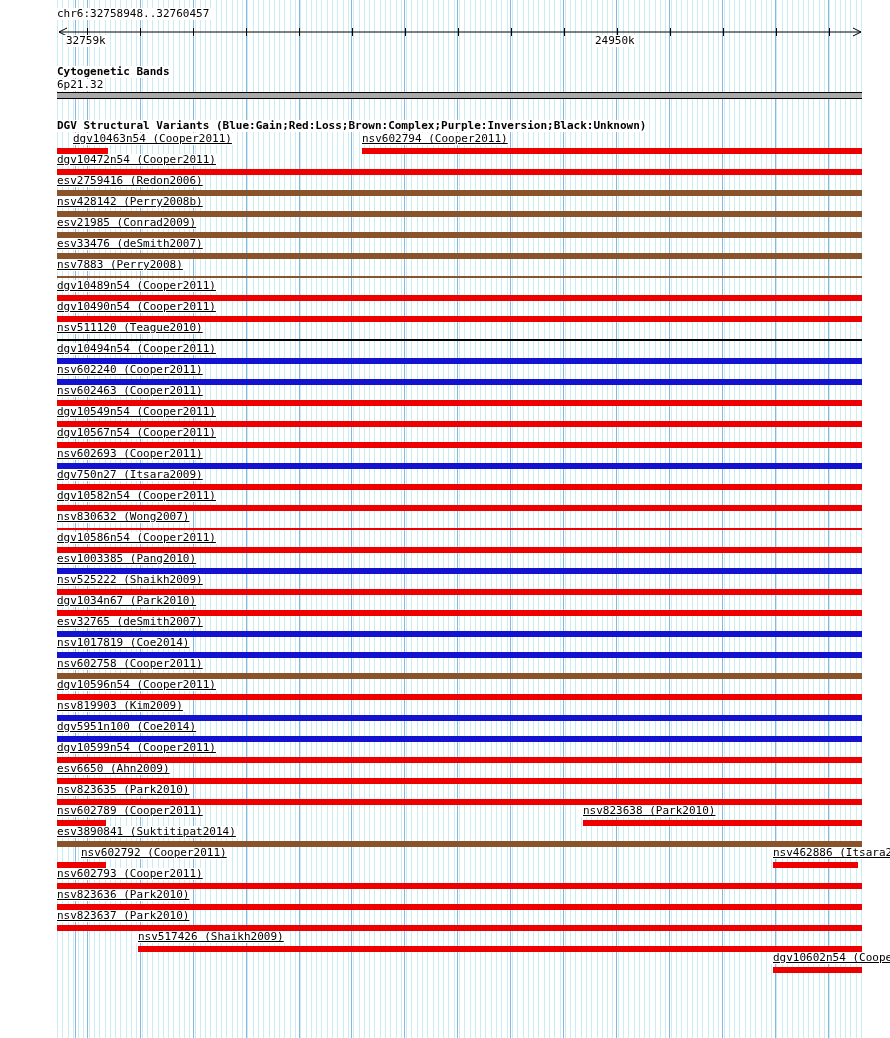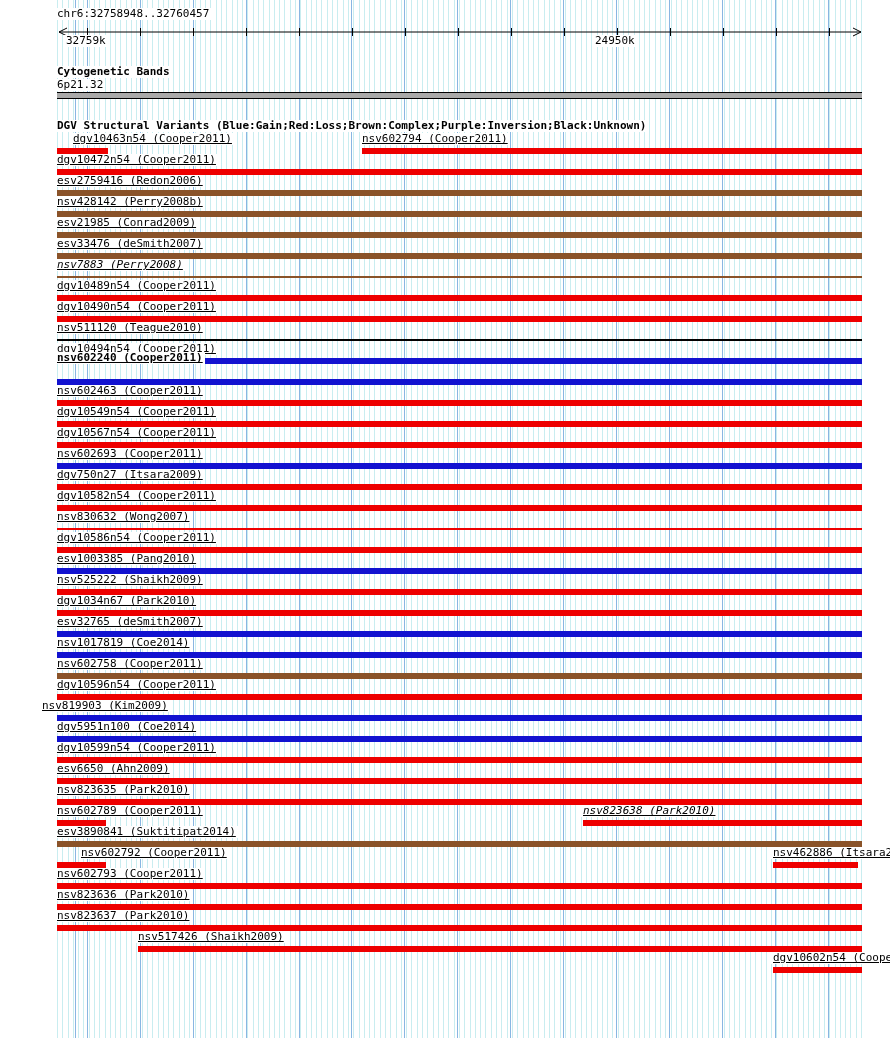--- a/index.html
+++ b/index.html
@@ -74,31 +74,31 @@
       <a class="lbl vlabel" style="left: 55px; top: 154px;">dgv10472n54 (Cooper2011)</a>
       <div class="bar" style="left: 57px; top: 169px; width: 805px; height: 6px; background: rgb(238, 0, 0);"></div>
       <a class="lbl vlabel" style="left: 55px; top: 175px;">esv2759416 (Redon2006)</a>
       <div class="bar" style="left: 57px; top: 190px; width: 805px; height: 6px; background: rgb(138, 83, 41);"></div>
       <a class="lbl vlabel" style="left: 55px; top: 196px;">nsv428142 (Perry2008b)</a>
       <div class="bar" style="left: 57px; top: 211px; width: 805px; height: 6px; background: rgb(138, 83, 41);"></div>
       <a class="lbl vlabel" style="left: 55px; top: 217px;">esv21985 (Conrad2009)</a>
       <div class="bar" style="left: 57px; top: 232px; width: 805px; height: 6px; background: rgb(138, 83, 41);"></div>
       <a class="lbl vlabel" style="left: 55px; top: 238px;">esv33476 (deSmith2007)</a>
       <div class="bar" style="left: 57px; top: 253px; width: 805px; height: 6px; background: rgb(138, 83, 41);"></div>
-      <a class="lbl vlabel" style="left: 55px; top: 259px; font-style: italic;">nsv7883 (Perry2008)</a>
+      <a class="lbl vlabel" style="left: 55px; top: 259px;">nsv7883 (Perry2008)</a>
       <div class="bar" style="left: 57px; top: 276px; width: 805px; height: 2px; background: rgb(138, 83, 41);"></div>
       <a class="lbl vlabel" style="left: 55px; top: 280px;">dgv10489n54 (Cooper2011)</a>
       <div class="bar" style="left: 57px; top: 295px; width: 805px; height: 6px; background: rgb(238, 0, 0);"></div>
       <a class="lbl vlabel" style="left: 55px; top: 301px;">dgv10490n54 (Cooper2011)</a>
       <div class="bar" style="left: 57px; top: 316px; width: 805px; height: 6px; background: rgb(238, 0, 0);"></div>
       <a class="lbl vlabel" style="left: 55px; top: 322px;">nsv511120 (Teague2010)</a>
       <div class="bar" style="left: 57px; top: 339px; width: 805px; height: 2px; background: rgb(0, 0, 0);"></div>
       <a class="lbl vlabel" style="left: 55px; top: 343px;">dgv10494n54 (Cooper2011)</a>
       <div class="bar" style="left: 57px; top: 358px; width: 805px; height: 6px; background: rgb(18, 18, 208);"></div>
-      <a class="lbl vlabel" style="left: 55px; top: 352px; font-weight: bold;">nsv602240 (Cooper2011)</a>
+      <a class="lbl vlabel" style="left: 55px; top: 364px;">nsv602240 (Cooper2011)</a>
       <div class="bar" style="left: 57px; top: 379px; width: 805px; height: 6px; background: rgb(18, 18, 208);"></div>
       <a class="lbl vlabel" style="left: 55px; top: 385px;">nsv602463 (Cooper2011)</a>
       <div class="bar" style="left: 57px; top: 400px; width: 805px; height: 6px; background: rgb(238, 0, 0);"></div>
       <a class="lbl vlabel" style="left: 55px; top: 406px;">dgv10549n54 (Cooper2011)</a>
       <div class="bar" style="left: 57px; top: 421px; width: 805px; height: 6px; background: rgb(238, 0, 0);"></div>
       <a class="lbl vlabel" style="left: 55px; top: 427px;">dgv10567n54 (Cooper2011)</a>
       <div class="bar" style="left: 57px; top: 442px; width: 805px; height: 6px; background: rgb(238, 0, 0);"></div>
       <a class="lbl vlabel" style="left: 55px; top: 448px;">nsv602693 (Cooper2011)</a>
       <div class="bar" style="left: 57px; top: 463px; width: 805px; height: 6px; background: rgb(18, 18, 208);"></div>
       <a class="lbl vlabel" style="left: 55px; top: 469px;">dgv750n27 (Itsara2009)</a>
@@ -116,33 +116,33 @@
       <a class="lbl vlabel" style="left: 55px; top: 595px;">dgv1034n67 (Park2010)</a>
       <div class="bar" style="left: 57px; top: 610px; width: 805px; height: 6px; background: rgb(238, 0, 0);"></div>
       <a class="lbl vlabel" style="left: 55px; top: 616px;">esv32765 (deSmith2007)</a>
       <div class="bar" style="left: 57px; top: 631px; width: 805px; height: 6px; background: rgb(18, 18, 208);"></div>
       <a class="lbl vlabel" style="left: 55px; top: 637px;">nsv1017819 (Coe2014)</a>
       <div class="bar" style="left: 57px; top: 652px; width: 805px; height: 6px; background: rgb(18, 18, 208);"></div>
       <a class="lbl vlabel" style="left: 55px; top: 658px;">nsv602758 (Cooper2011)</a>
       <div class="bar" style="left: 57px; top: 673px; width: 805px; height: 6px; background: rgb(138, 83, 41);"></div>
       <a class="lbl vlabel" style="left: 55px; top: 679px;">dgv10596n54 (Cooper2011)</a>
       <div class="bar" style="left: 57px; top: 694px; width: 805px; height: 6px; background: rgb(238, 0, 0);"></div>
-      <a class="lbl vlabel" style="left: 40px; top: 700px;">nsv819903 (Kim2009)</a>
+      <a class="lbl vlabel" style="left: 55px; top: 700px;">nsv819903 (Kim2009)</a>
       <div class="bar" style="left: 57px; top: 715px; width: 805px; height: 6px; background: rgb(18, 18, 208);"></div>
       <a class="lbl vlabel" style="left: 55px; top: 721px;">dgv5951n100 (Coe2014)</a>
       <div class="bar" style="left: 57px; top: 736px; width: 805px; height: 6px; background: rgb(18, 18, 208);"></div>
       <a class="lbl vlabel" style="left: 55px; top: 742px;">dgv10599n54 (Cooper2011)</a>
       <div class="bar" style="left: 57px; top: 757px; width: 805px; height: 6px; background: rgb(238, 0, 0);"></div>
       <a class="lbl vlabel" style="left: 55px; top: 763px;">esv6650 (Ahn2009)</a>
       <div class="bar" style="left: 57px; top: 778px; width: 805px; height: 6px; background: rgb(238, 0, 0);"></div>
       <a class="lbl vlabel" style="left: 55px; top: 784px;">nsv823635 (Park2010)</a>
       <div class="bar" style="left: 57px; top: 799px; width: 805px; height: 6px; background: rgb(238, 0, 0);"></div>
       <a class="lbl vlabel" style="left: 55px; top: 805px;">nsv602789 (Cooper2011)</a>
       <div class="bar" style="left: 57px; top: 820px; width: 49px; height: 6px; background: rgb(238, 0, 0);"></div>
-      <a class="lbl vlabel" style="left: 581px; top: 805px; font-style: italic;">nsv823638 (Park2010)</a>
+      <a class="lbl vlabel" style="left: 581px; top: 805px;">nsv823638 (Park2010)</a>
       <div class="bar" style="left: 583px; top: 820px; width: 279px; height: 6px; background: rgb(238, 0, 0);"></div>
       <a class="lbl vlabel" style="left: 55px; top: 826px;">esv3890841 (Suktitipat2014)</a>
       <div class="bar" style="left: 57px; top: 841px; width: 805px; height: 6px; background: rgb(138, 83, 41);"></div>
       <a class="lbl vlabel" style="left: 55px; top: 847px; margin-left: 24px;">nsv602792 (Cooper2011)</a>
       <div class="bar" style="left: 57px; top: 862px; width: 49px; height: 6px; background: rgb(238, 0, 0);"></div>
       <a class="lbl vlabel" style="left: 771px; top: 847px;">nsv462886 (Itsara2009)</a>
       <div class="bar" style="left: 773px; top: 862px; width: 85px; height: 6px; background: rgb(238, 0, 0);"></div>
       <a class="lbl vlabel" style="left: 55px; top: 868px;">nsv602793 (Cooper2011)</a>
       <div class="bar" style="left: 57px; top: 883px; width: 805px; height: 6px; background: rgb(238, 0, 0);"></div>
       <a class="lbl vlabel" style="left: 55px; top: 889px;">nsv823636 (Park2010)</a>

